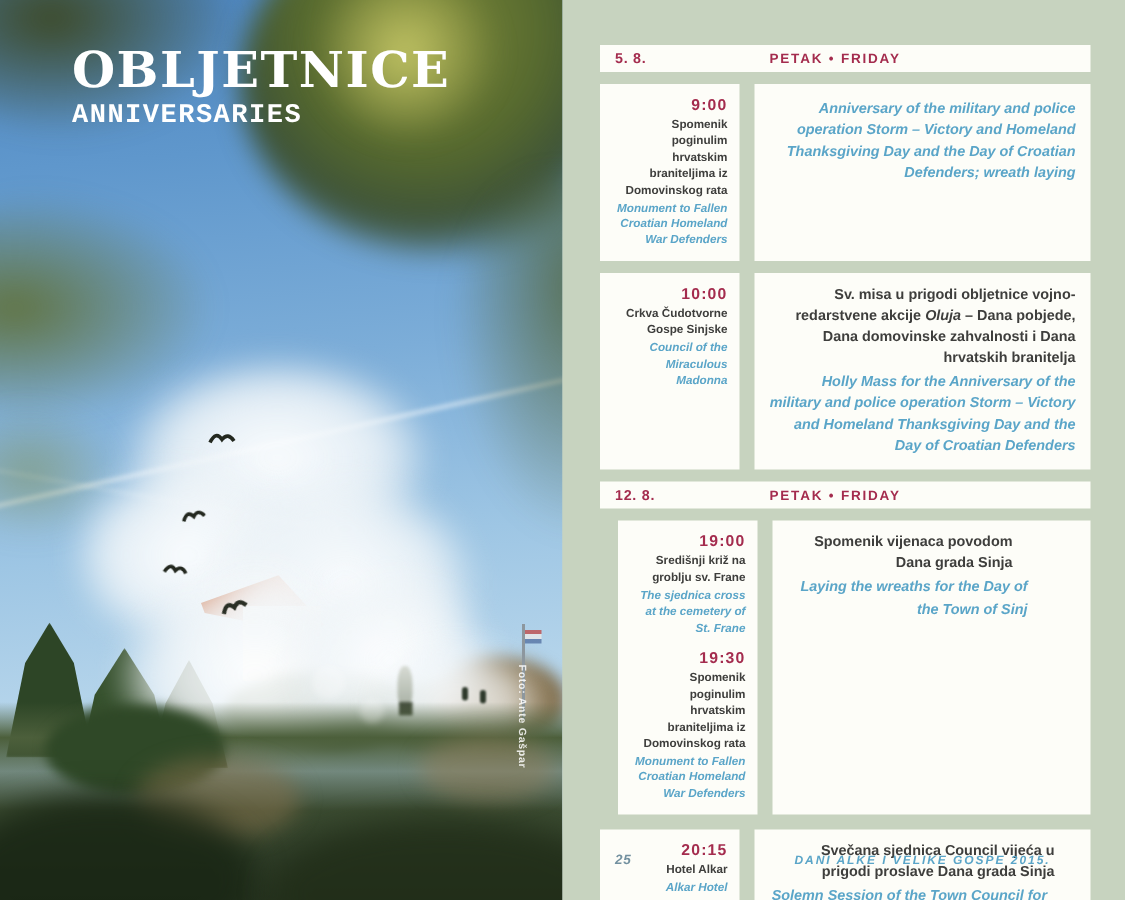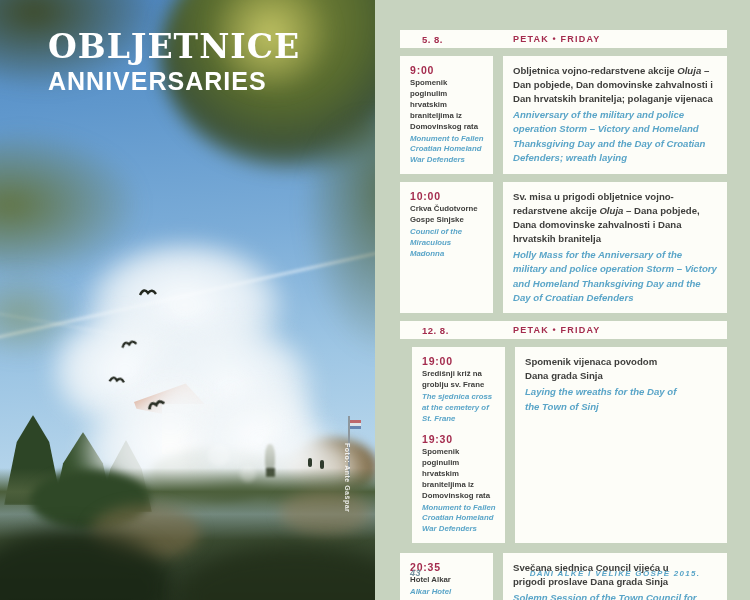--- a/index.html
+++ b/index.html
@@ -58,34 +58,34 @@
   .p1{left:308px;top:458px;} .p2{left:320px;top:460px;}
   .pole{left:348px;top:416px;width:2px;height:64px;background:#8d979e;}
   .flag{left:350px;top:420px;width:11px;height:9px;opacity:.85;
     background:linear-gradient(180deg,#c05555 33%,#e8e8e8 33%,#e8e8e8 66%,#5b79a8 66%);}
   .bokeh{border-radius:50%;background:rgba(255,255,255,.28);filter:blur(2px);}
   .bo1{left:208px;top:444px;width:22px;height:22px;} .bo2{left:240px;top:466px;width:16px;height:16px;}
   .bird{filter:blur(.4px);}
   .title-block{left:48px;top:30px;color:#fff;}
   .title-block h1{position:static;margin:0;font-family:"DejaVu Serif","Liberation Serif",serif;
     font-weight:bold;font-size:33px;letter-spacing:1px;line-height:1.05;}
-  .title-block h2{position:static;margin:2px 0 0 0;font-family:Liberation Sans, sans-serif;
-    font-weight:bold;font-size:25px;letter-spacing:1px;}
+  .title-block h2{position:static;margin:2px 0 0 0;font-family:Liberation Mono, monospace;
+    font-weight:bold;font-size:18px;letter-spacing:1px;}
   .credit{left:344px;top:443px;writing-mode:vertical-rl;font-size:7px;letter-spacing:.5px;
     color:rgba(255,255,255,.85);font-weight:bold;}
 
   
   .schedule-page{position:absolute;left:375px;top:0;width:375px;height:600px;background:#c7d3bf;}
   .content{position:absolute;left:25px;top:30px;width:327px;}
   .grid{display:grid;grid-template-columns:93px 1fr;column-gap:10px;}
   .date-bar{background:#fdfdf8;height:18px;align-items:center;margin-bottom:8px;}
-  .date-bar .date{padding-left:22px;font-size:9.5px;font-weight:bold;color:#a42c4e;letter-spacing:.5px;}
+  .date-bar .date{padding-left:10px;font-size:9.5px;font-weight:bold;color:#a42c4e;letter-spacing:.5px;}
   .date-bar .day{padding-left:10px;font-size:9px;font-weight:bold;color:#a42c4e;letter-spacing:1.2px;}
   .row{margin-bottom:8px;align-items:stretch;}
-  .card{background:#fdfdf8;}
+  .card{background:#fdfdf8;text-align:right;}
   .left-card{padding:8px 8px 8px 10px;}
   .right-card{padding:8px 10px;}
   .slot{margin-bottom:8px;} .slot:last-child{margin-bottom:0;}
   .time{font-size:10.5px;font-weight:bold;color:#a42c4e;letter-spacing:.8px;margin-bottom:2px;}
   .place-hr{font-size:7.8px;font-weight:bold;color:#3e3e3c;line-height:1.4;}
   .place-en{font-size:7.8px;font-weight:bold;font-style:italic;color:#5aa5c8;line-height:1.4;margin-top:1px;}
   .desc-hr{font-size:9.6px;font-weight:bold;color:#3e3e3c;line-height:1.45;}
   .desc-en{font-size:9.6px;font-weight:bold;font-style:italic;color:#5aa5c8;line-height:1.5;margin-top:2px;}
   .row3{margin-bottom:10px;padding-left:12px;}
   .footer{position:absolute;left:25px;top:568px;width:327px;align-items:center;}
@@ -169,21 +169,20 @@
 
       <div class="grid row">
         <div class="card left-card">
           <div class="slot">
             <div class="time">9:00</div>
             <div class="place-hr">Spomenik poginulim hrvatskim braniteljima iz Domovinskog rata</div>
             <div class="place-en">Monument to Fallen Croatian Homeland War Defenders</div>
           </div>
         </div>
         <div class="card right-card">
-          <div class="desc-hr"><span>Obljetnica vojno-redarstvene akcije </span><span style="font-style: italic;">Oluja</span><span> – Dan pobjede, Dan domovinske zahvalnosti i Dan hrvatskih branitelja; polaganje vijenaca</span></div>
           <div class="desc-en">Anniversary of the military and police operation Storm – Victory and Homeland Thanksgiving Day and the Day of Croatian Defenders; wreath laying</div>
         </div>
       </div>
 
       <div class="grid row">
         <div class="card left-card">
           <div class="slot">
             <div class="time">10:00</div>
             <div class="place-hr">Crkva Čudotvorne Gospe Sinjske</div>
             <div class="place-en">Council of the Miraculous Madonna</div>
@@ -215,30 +214,30 @@
         </div>
         <div class="card right-card">
           <div class="desc-hr" style="max-width:150px"><span>Spomenik vijenaca povodom Dana grada Sinja</span></div>
           <div class="desc-en" style="max-width:160px">Laying the wreaths for the Day of the Town of Sinj</div>
         </div>
       </div>
 
       <div class="grid row">
         <div class="card left-card">
           <div class="slot">
-            <div class="time">20:35</div>
+            <div class="time">20:15</div>
             <div class="place-hr">Hotel Alkar</div>
             <div class="place-en">Alkar Hotel</div>
           </div>
         </div>
         <div class="card right-card">
           <div class="desc-hr" style="max-width:190px"><span>Svečana sjednica Council vijeća u prigodi proslave Dana grada Sinja</span></div>
           <div class="desc-en" style="max-width:185px">Solemn Session of the Town Council for the Day of the Town of Sinj</div>
         </div>
       </div>
     </div>
 
     <div class="grid footer">
-      <span class="page-num">43</span>
+      <span class="page-num">25</span>
       <span class="footer-text">DANI ALKE I VELIKE GOSPE 2015.</span>
     </div>
   </section>
 </div>
 
 </body></html>

